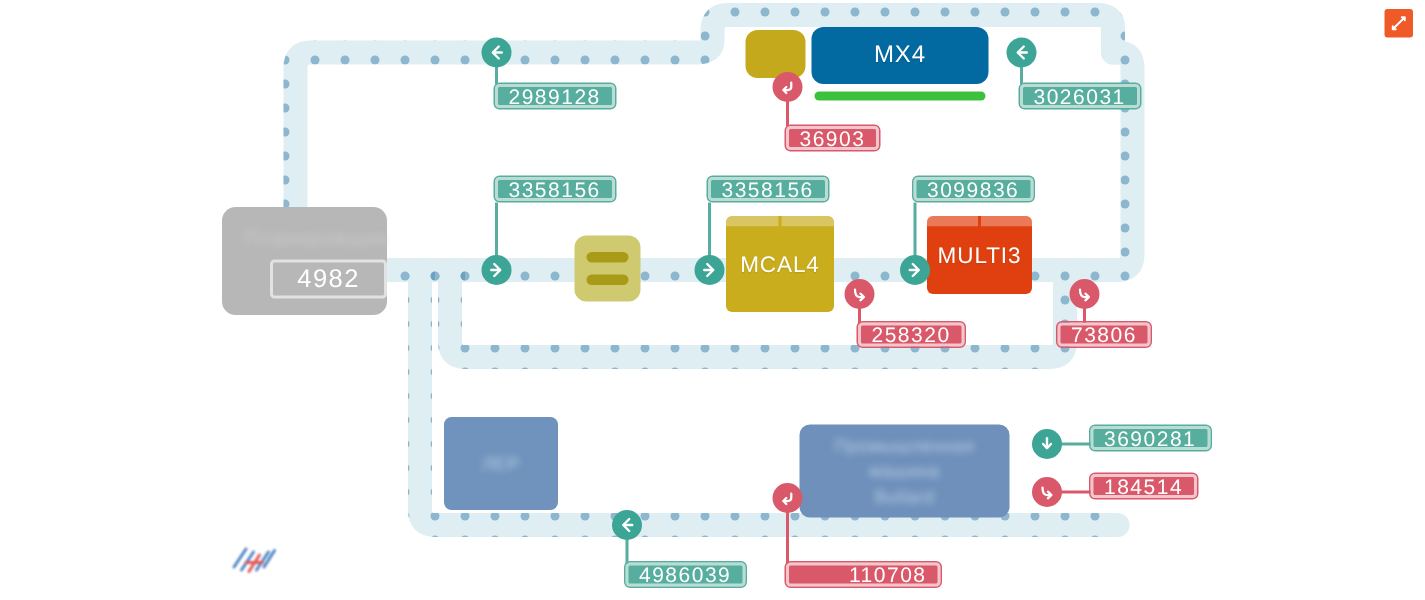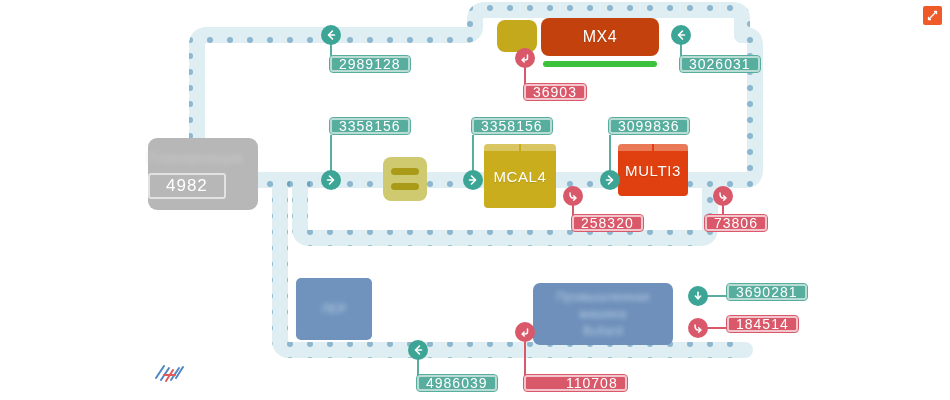--- a/index.html
+++ b/index.html
@@ -16,42 +16,42 @@
 
   
   .block{
     position:absolute;box-sizing:border-box;
     display:flex;align-items:center;justify-content:center;
     border-radius:6px;
     color:#fff;letter-spacing:.6px;
     font-size:15px;
     text-shadow:0 1px 1px rgba(0,0,0,.12);
   }
-  .block.mx4{background:#c2410c;border-radius:8px;font-size:16px;}
+  .block.mx4{background:#0369a1;border-radius:8px;font-size:16px;}
   .block.mx4-stub{background:#c4a91c;border-radius:8px;}
   .block.mcal4{background:#c9ad1d;border-radius:4px;}
   .block.multi3{background:#e0400f;border-radius:4px;}
   .lid{
     position:absolute;left:0;top:0;width:100%;height:7px;
     border-top-left-radius:4px;border-top-right-radius:4px;
     overflow:hidden;
   }
   .lid:before,.lid:after{
     content:"";position:absolute;top:0;height:100%;
     background:rgba(255,255,255,.30);
   }
   .lid:before{left:0;width:48%;}
   .lid:after{right:0;width:48%;}
 
   
   .greybox{
     position:absolute;box-sizing:border-box;
     background:#b7b7b7;border-radius:9px;
     display:flex;flex-direction:column;
-    align-items:flex-start;justify-content:center;
+    align-items:flex-end;justify-content:center;
     gap:7px;
   }
   .greybox .gtitle{
     color:#c9c9c9;font-size:14px;
     filter:blur(2.6px);
     letter-spacing:.5px;
     user-select:none;
   }
   .greybox .gval{
     color:#ffffff;font-size:17px;

